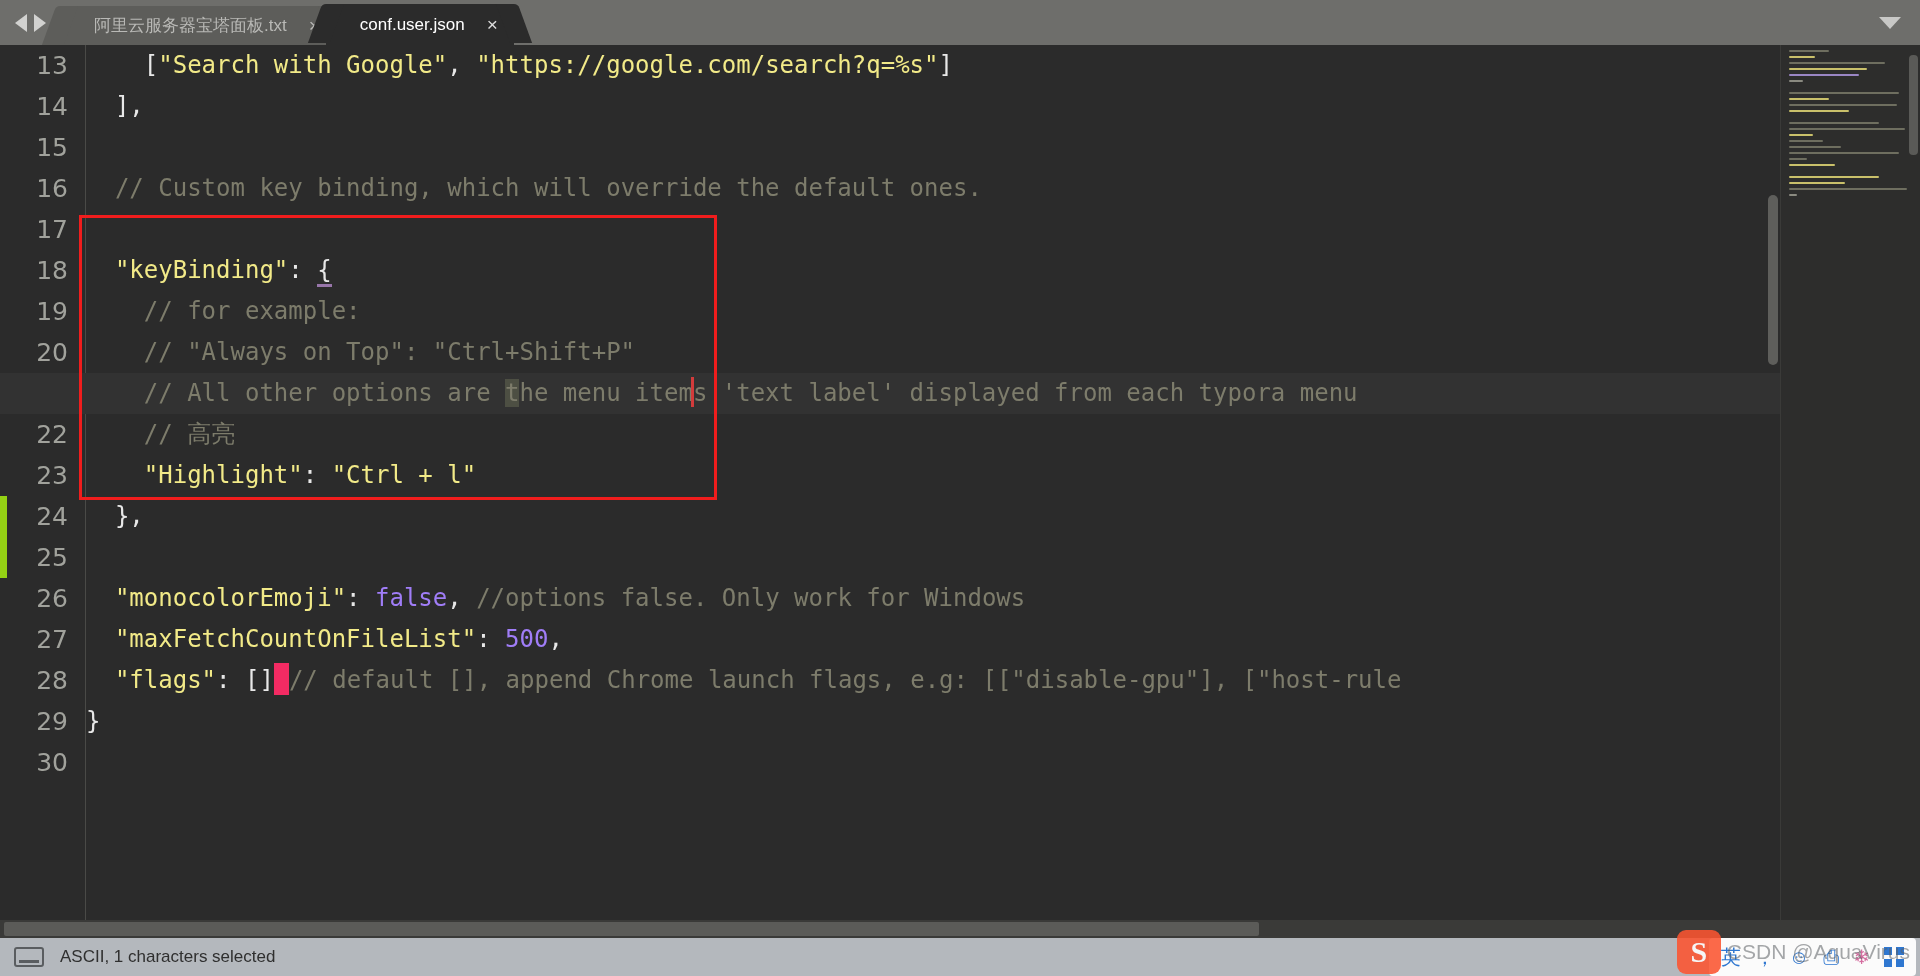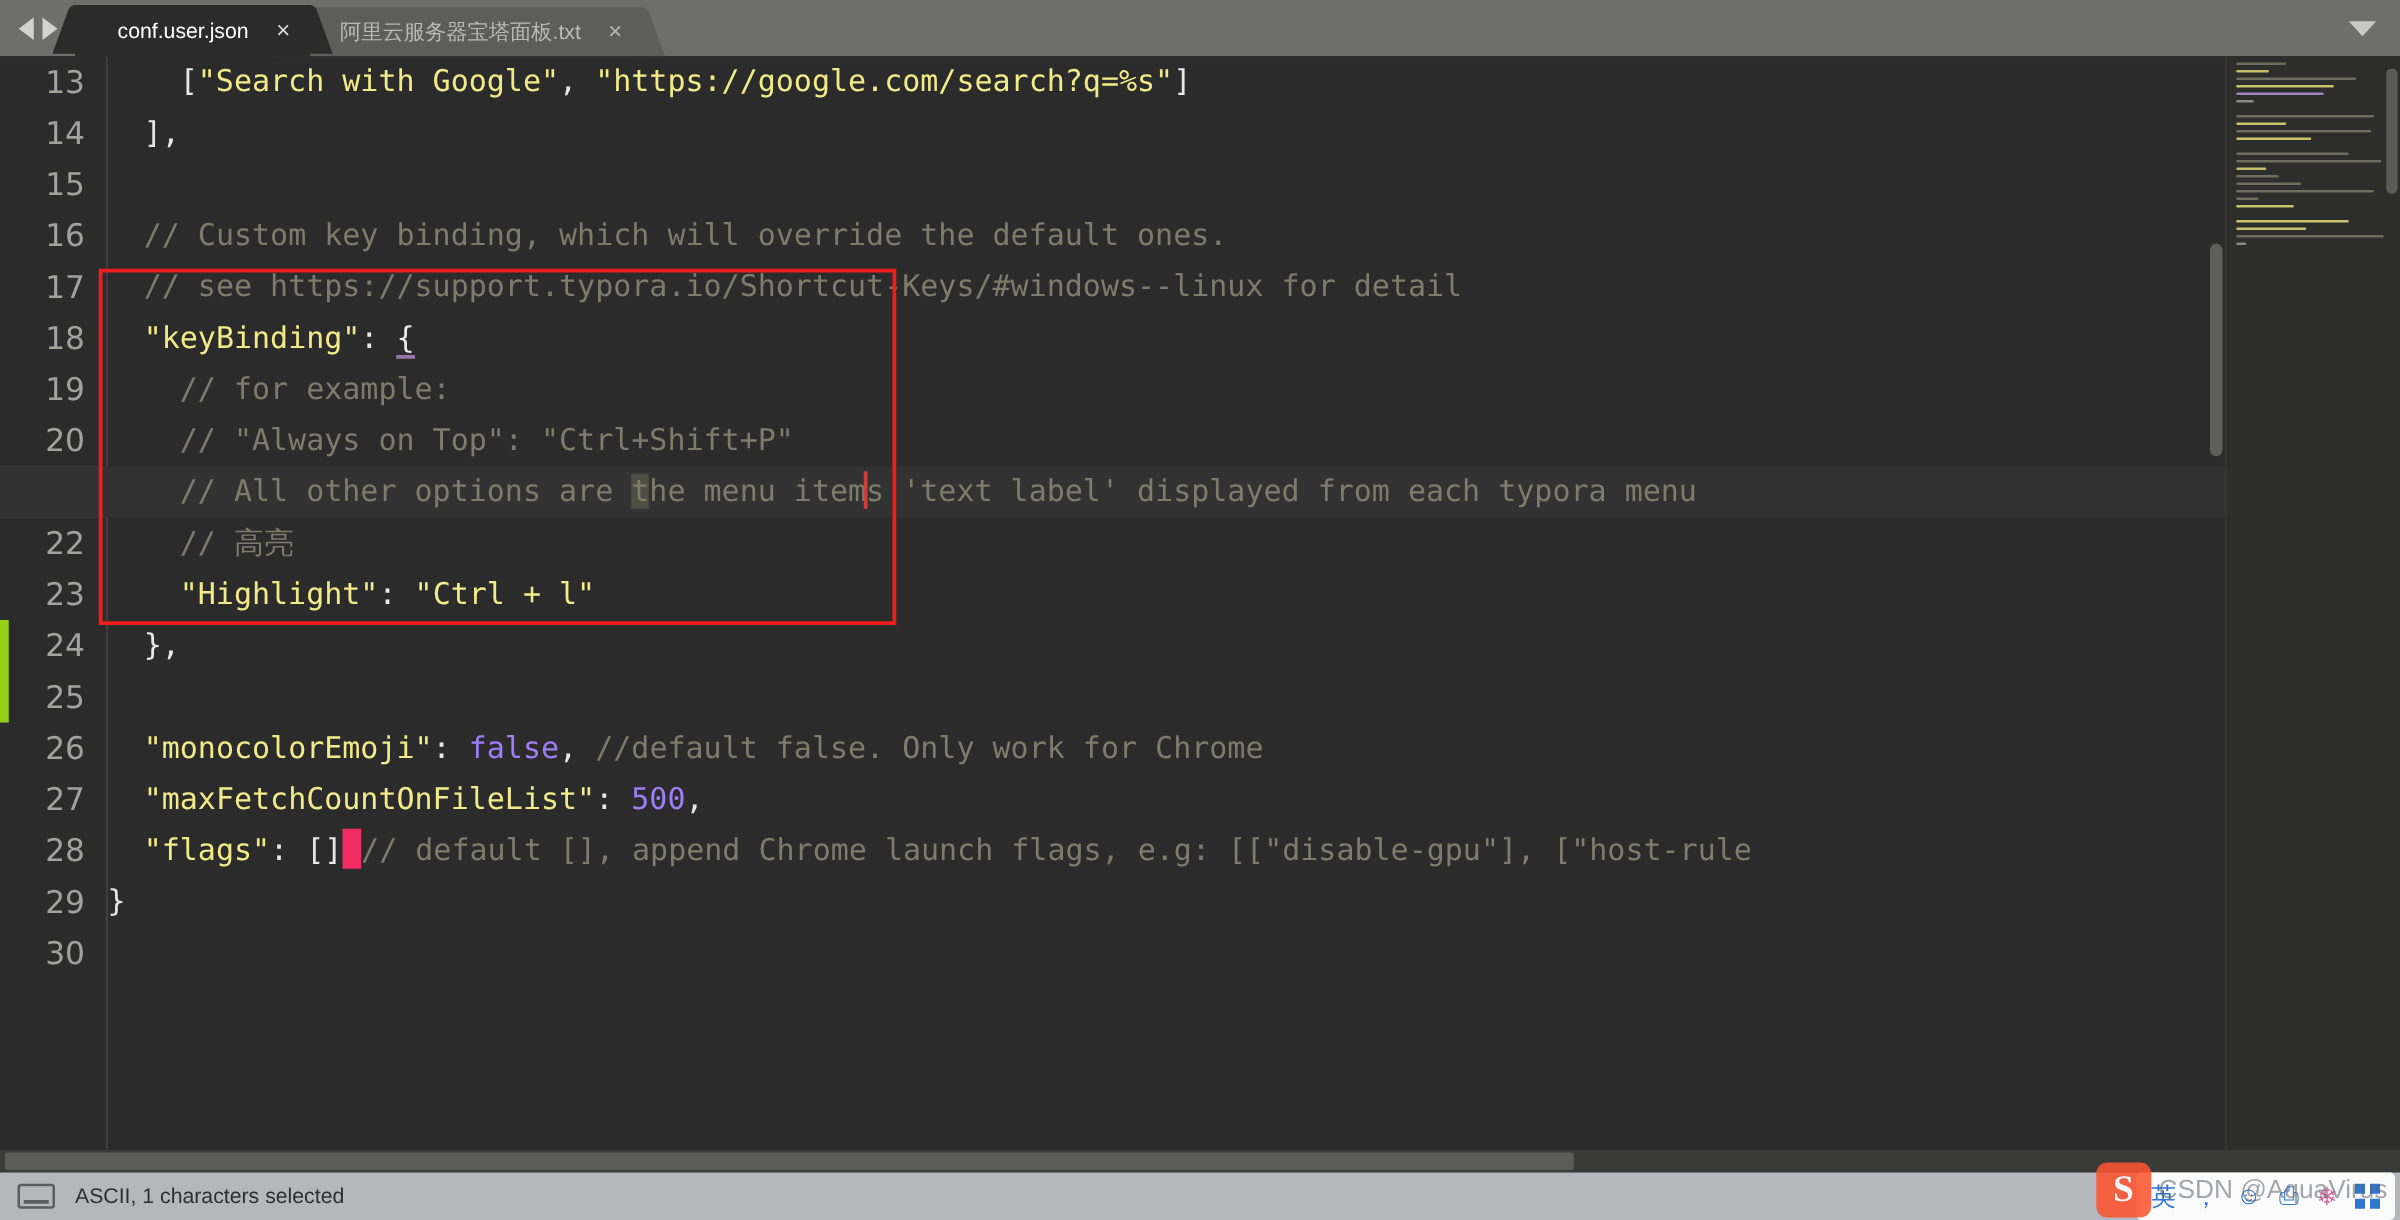--- a/index.html
+++ b/index.html
@@ -119,31 +119,31 @@
 </style>
 </head>
 <body>
 
 <div class="tabbar">
   <div class="navarrows">
     <div class="tri left"></div>
     <div class="tri right"></div>
   </div>
 
+  <div class="tab">
+    <div class="skewL"></div>
+    <div class="skewR"></div>
+    <span class="lbl">阿里云服务器宝塔面板.txt</span>
+    <span class="x">×</span>
+  </div>
+
   <div class="tab active">
     <div class="skewL"></div>
     <div class="skewR"></div>
     <span class="lbl">conf.user.json</span>
-    <span class="x">×</span>
-  </div>
-
-  <div class="tab">
-    <div class="skewL"></div>
-    <div class="skewR"></div>
-    <span class="lbl">阿里云服务器宝塔面板.txt</span>
     <span class="x">×</span>
   </div>
 
   <div class="tabbar-spacer"></div>
   <div class="tabmenu">
     <div class="caret"></div>
   </div>
 </div>
 
 <div class="editor">
@@ -175,39 +175,39 @@
   <div class="code">
 
     <div class="ln" style="top:0px"><span class="tok-punct">    [</span><span class="tok-str">"Search with Google"</span><span class="tok-punct">, </span><span class="tok-str">"https://google.com/search?q=%s"</span><span class="tok-punct">]</span></div>
 
     <div class="ln" style="top:41px"><span class="tok-punct">  </span><span class="tok-punct">],</span></div>
 
     <div class="ln" style="top:82px"></div>
 
     <div class="ln" style="top:123px"><span class="tok-cmt">  </span><span class="tok-cmt">// Custom key binding, which will override the default ones.</span></div>
 
-    <div class="ln" style="top:164px"><span class="tok-cmt">  </span><span class="tok-cmt">// see https://support.typora.io/Shortcut-Keys/#windows--linux for detail</span></div>
+    <div class="ln" style="top:164px"><span class="tok-cmt">  </span></div>
 
     <div class="ln" style="top:205px"><span class="tok-punct">  </span><span class="tok-str">"keyBinding"</span><span class="tok-punct">: </span><span class="brace-hl">{</span></div>
 
     <div class="ln" style="top:246px"><span class="tok-cmt">    </span><span class="tok-cmt">// for example:</span></div>
 
     <div class="ln" style="top:287px"><span class="tok-cmt">    </span><span class="tok-cmt">// "Always on Top": "Ctrl+Shift+P"</span></div>
 
     <div class="ln cur" style="top:328px"><span class="tok-cmt">    </span><span class="tok-cmt">// All other options are </span><span class="tok-cmt selchar">t</span><span class="tok-cmt">he menu item</span><span class="caretbar"></span><span class="tok-cmt">s 'text label' displayed from each typora menu</span></div>
 
     <div class="ln" style="top:369px"><span class="tok-cmt">    </span><span class="tok-cmt">// 高亮</span></div>
 
     <div class="ln" style="top:410px"><span class="tok-punct">    </span><span class="tok-str">"Highlight"</span><span class="tok-punct">: </span><span class="tok-str">"Ctrl + l"</span></div>
 
     <div class="ln" style="top:451px"><span class="tok-punct">  </span><span class="tok-punct">},</span></div>
 
     <div class="ln" style="top:492px"></div>
 
-    <div class="ln" style="top:533px"><span class="tok-punct">  </span><span class="tok-str">"monocolorEmoji"</span><span class="tok-punct">: </span><span class="tok-kw">false</span><span class="tok-punct">, </span><span class="tok-cmt">//default false. Only work for Chrome</span></div>
+    <div class="ln" style="top:533px"><span class="tok-punct">  </span><span class="tok-str">"monocolorEmoji"</span><span class="tok-punct">: </span><span class="tok-kw">false</span><span class="tok-punct">, </span><span class="tok-cmt">//options false. Only work for Windows</span></div>
 
     <div class="ln" style="top:574px"><span class="tok-punct">  </span><span class="tok-str">"maxFetchCountOnFileList"</span><span class="tok-punct">: </span><span class="tok-num">500</span><span class="tok-punct">,</span></div>
 
     <div class="ln" style="top:615px"><span class="tok-punct">  </span><span class="tok-str">"flags"</span><span class="tok-punct">: </span><span class="tok-punct">[]</span><span class="blockcursor"></span><span class="tok-cmt">// default [], append Chrome launch flags, e.g: [["disable-gpu"], ["host-rule</span></div>
 
     <div class="ln" style="top:656px"><span class="tok-punct">}</span></div>
 
     <div class="ln" style="top:697px"></div>
   </div>
 

